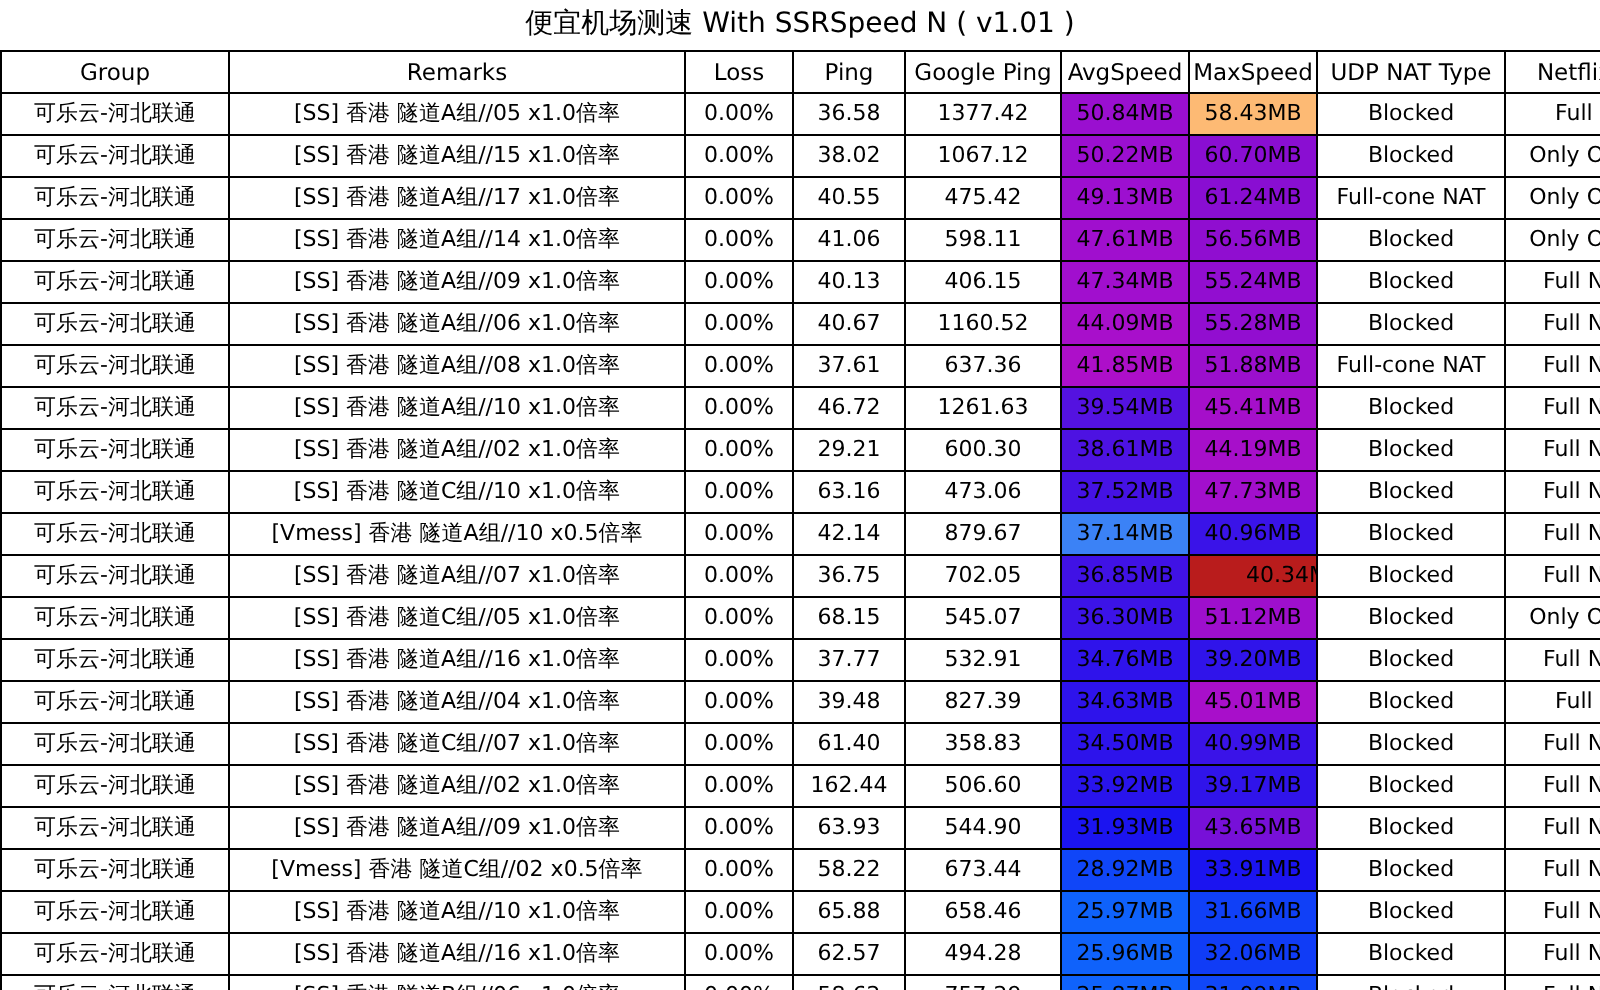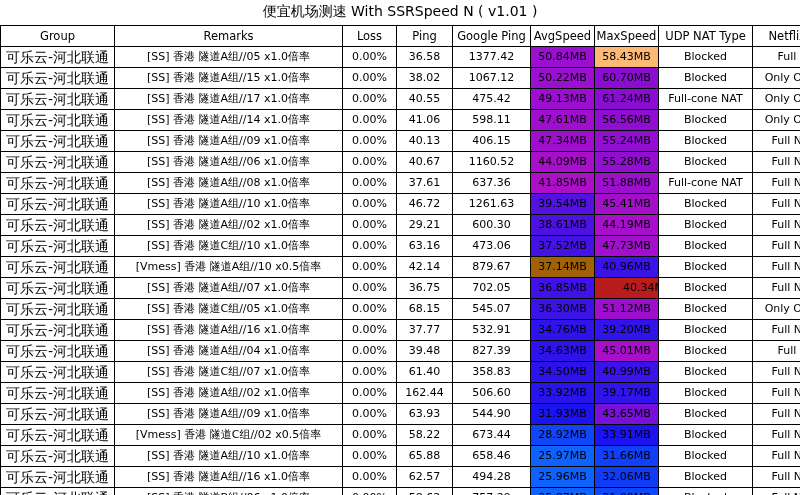--- a/index.html
+++ b/index.html
@@ -51,21 +51,21 @@
   col.c-group   { width: 114px; }
   col.c-remarks { width: 228px; }
   col.c-loss    { width: 54px;  }
   col.c-ping    { width: 56px;  }
   col.c-gping   { width: 78px;  }
   col.c-avg     { width: 64px;  }
   col.c-max     { width: 64px;  }
   col.c-nat     { width: 94px;  }
   col.c-nf      { width: 96px;  }
 
-  td.group   { text-align: center; font-size: 14px; }
+  td.group   { text-align: center; font-size: 11px; }
   td.remarks { text-align: center; font-size: 11px; margin-top: 29px; }
   td.loss    { text-align: center; }
   td.ping    { text-align: center; }
   td.gping   { text-align: center; }
   td.speed   { text-align: center; color: #ffffff; font-weight: normal; }
   td.nat     { text-align: center; }
   td.nf      { text-align: center; }
 </style>
 </head>
 <body>
@@ -207,21 +207,21 @@
           <td class="speed" style="background-color: rgb(162, 15, 204);">47.73MB</td>
           <td class="nat">Blocked</td>
           <td class="nf">Full Native</td>
         </tr>
         <tr>
           <td class="group">可乐云-河北联通</td>
           <td class="remarks">[Vmess] 香港 隧道A组//10 x0.5倍率</td>
           <td class="loss">0.00%</td>
           <td class="ping">42.14</td>
           <td class="gping">879.67</td>
-          <td class="speed" style="background-color: #a16207; margin-left: 37px;">37.14MB</td>
+          <td class="speed" style="background-color: #3b82f6; margin-left: 37px;">37.14MB</td>
           <td class="speed" style="background-color: rgb(58, 19, 232);">40.96MB</td>
           <td class="nat">Blocked</td>
           <td class="nf">Full Native</td>
         </tr>
         <tr>
           <td class="group">可乐云-河北联通</td>
           <td class="remarks">[SS] 香港 隧道A组//07 x1.0倍率</td>
           <td class="loss">0.00%</td>
           <td class="ping">36.75</td>
           <td class="gping">702.05</td>

